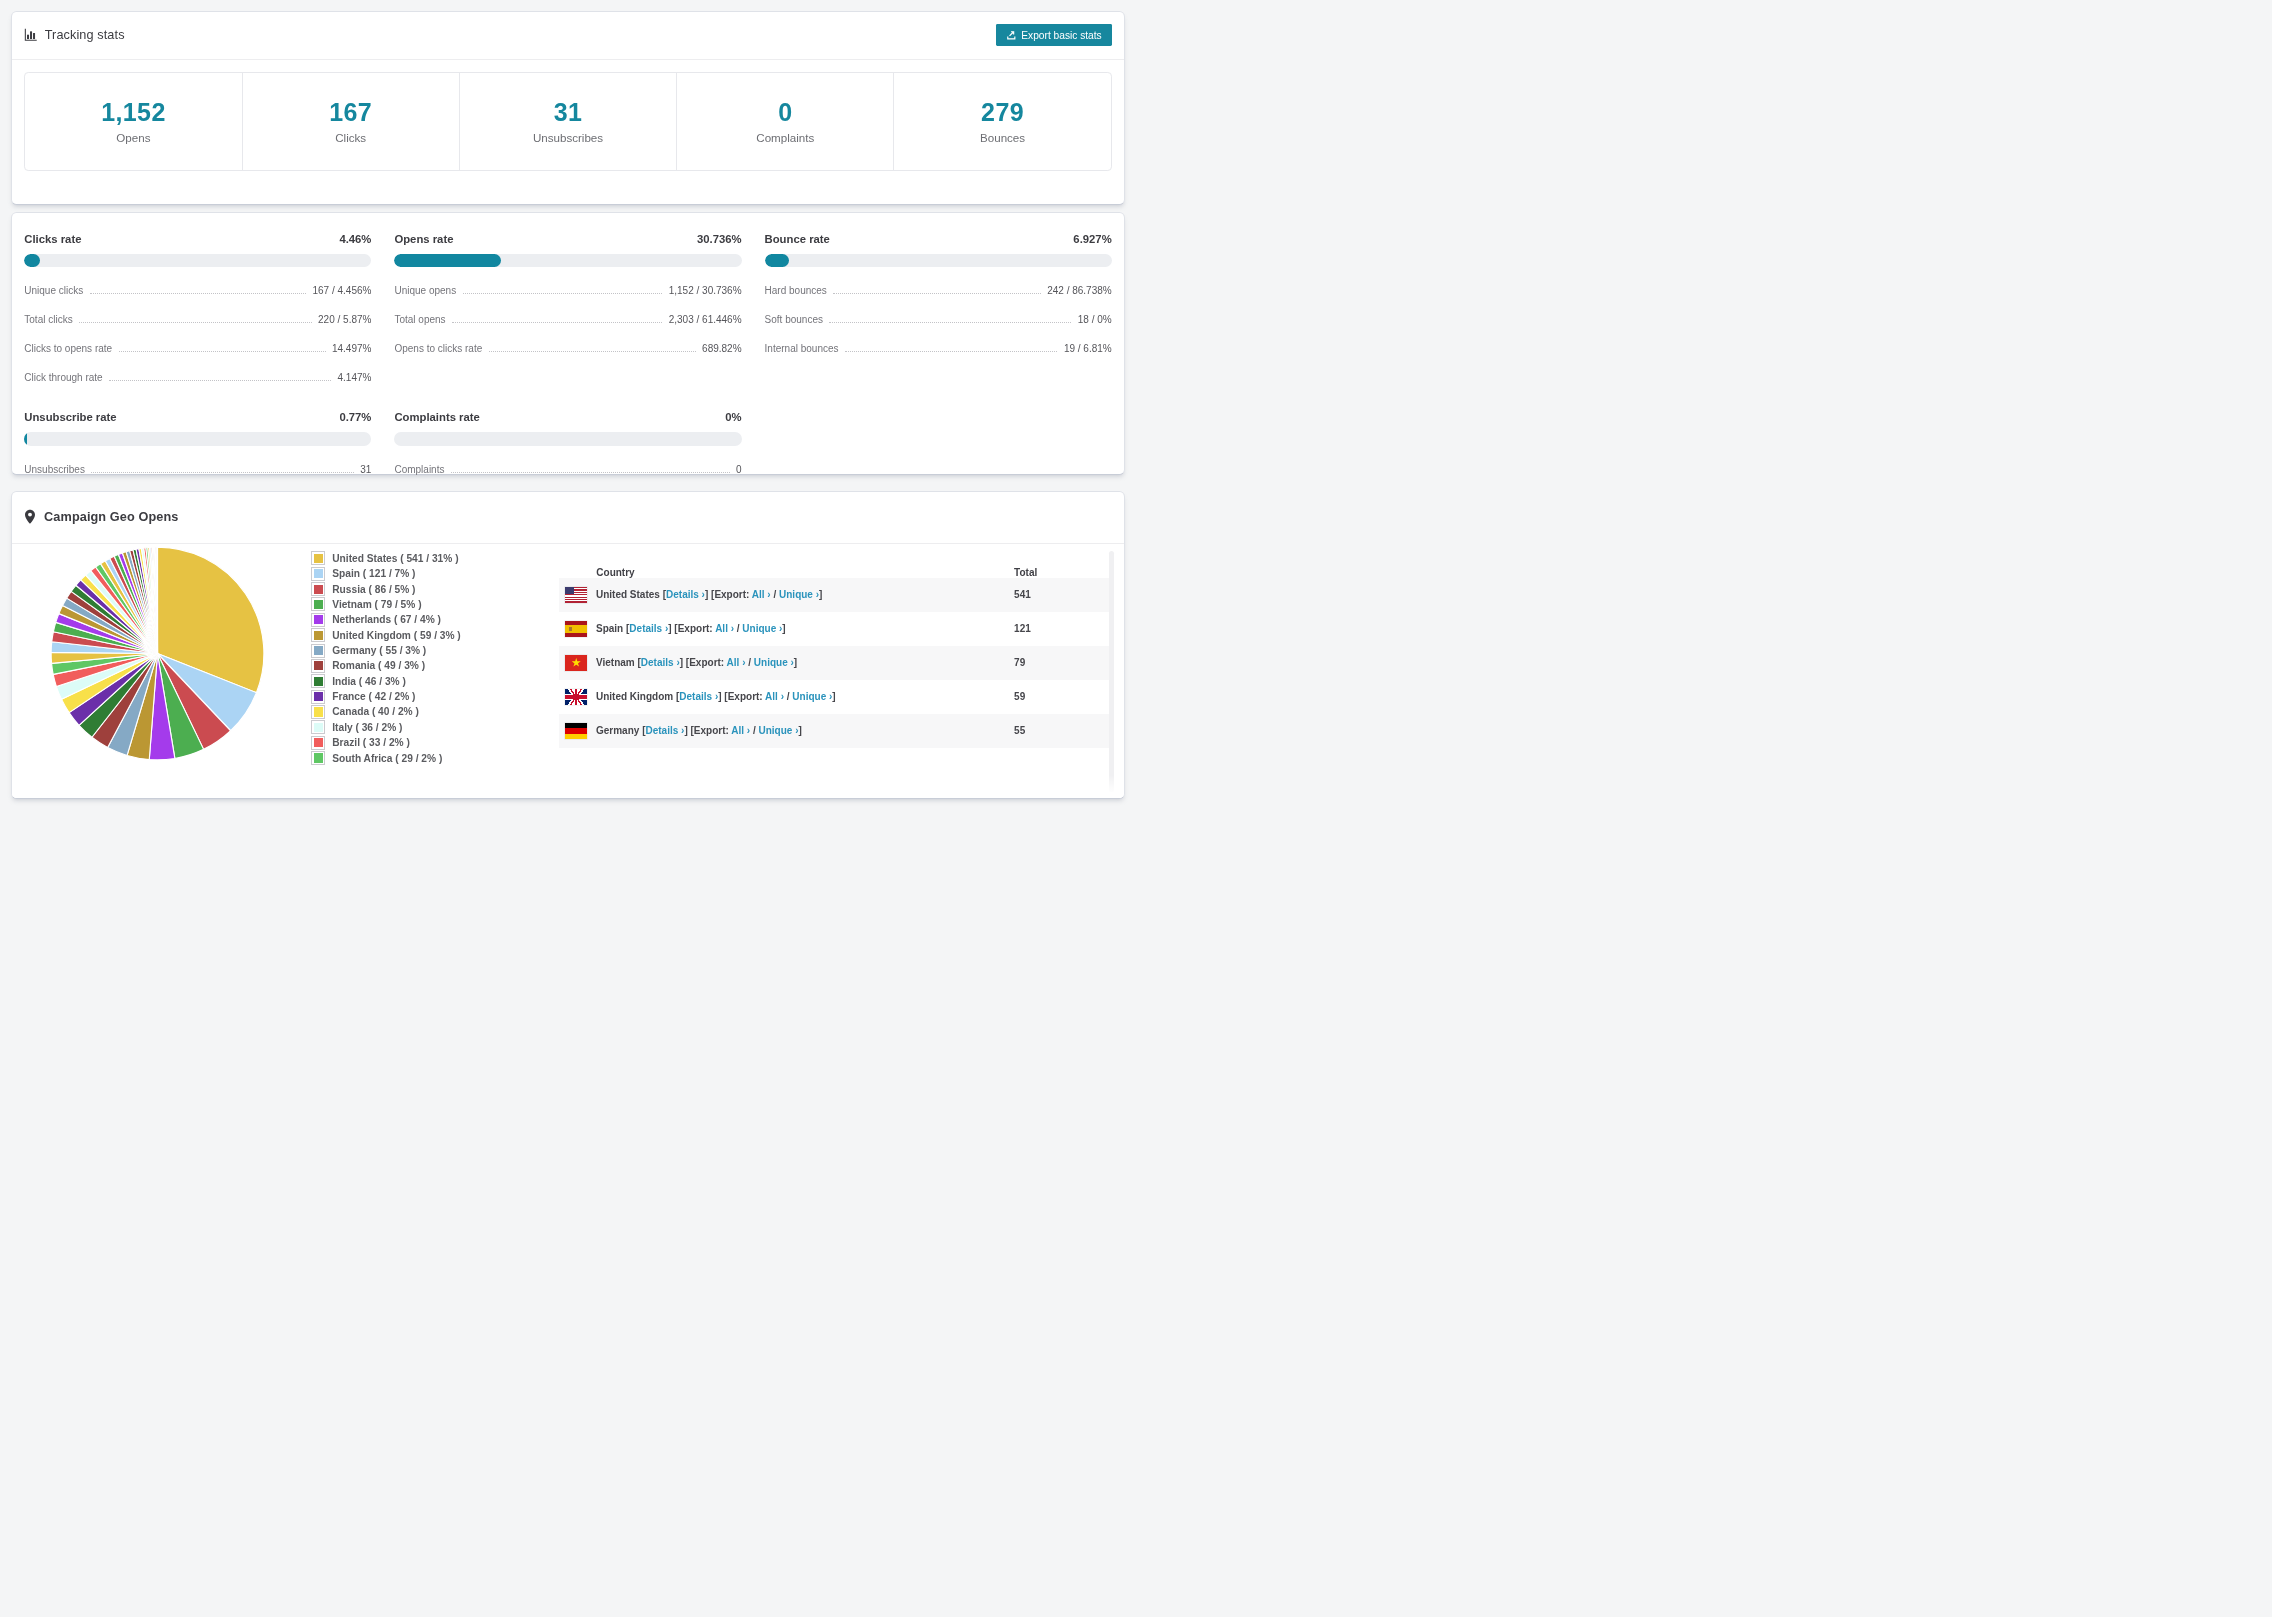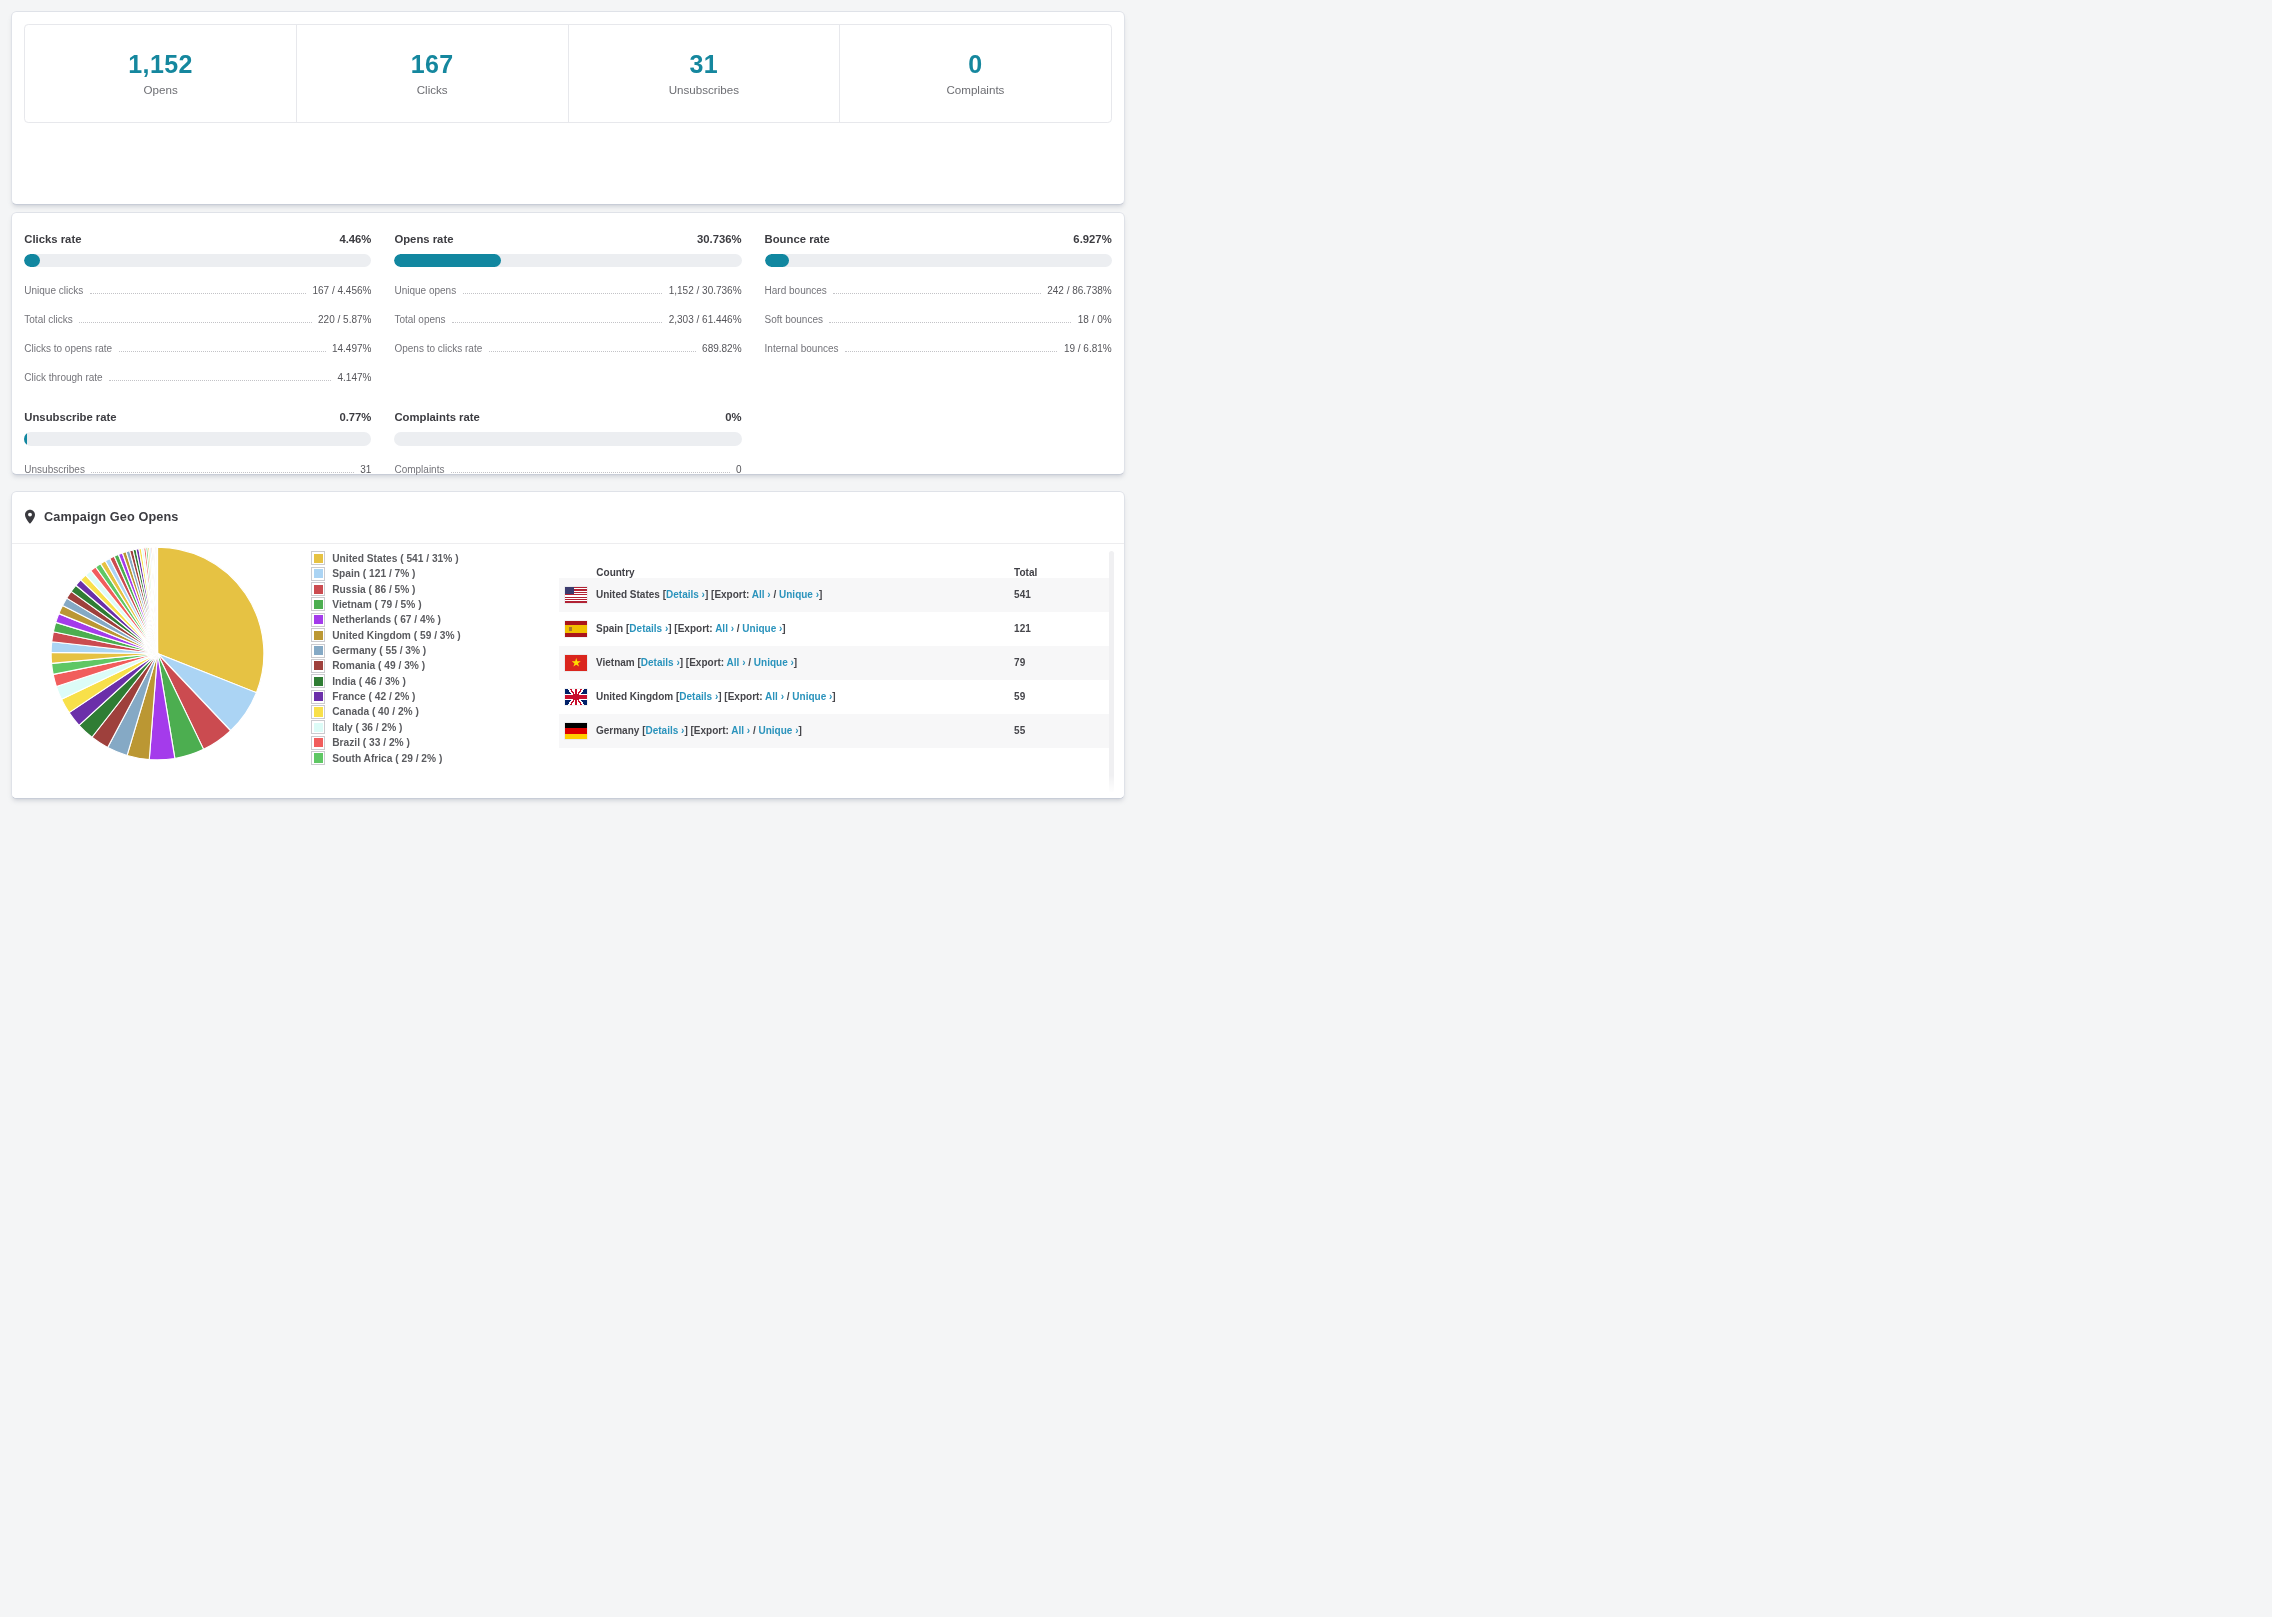--- a/index.html
+++ b/index.html
@@ -111,36 +111,63 @@
   }
   .table-scrollbar{
     position:absolute;top:59px;bottom:5.6px;right:10px;width:5px;
     background:#f0f0f2;border-radius:2.8px;
   }
 </style>
 </head>
 <body>
 
 <div class="card" id="tracking-card">
+  <div class="card-header">
+    <div class="header-left">
+      <span>
+        <svg class="icon-svg" width="13.4" height="13.4" viewBox="0 0 20 20">
+          <path d="M2 1v17.2h17" stroke="#3c3c41" stroke-width="1.6" fill="none"></path>
+          <rect x="4.5" y="10" width="3" height="6.5" fill="#3c3c41"></rect>
+          <rect x="9" y="5" width="3" height="11.5" fill="#3c3c41"></rect>
+          <rect x="13.5" y="7.5" width="3" height="9" fill="#3c3c41"></rect>
+        </svg>
+      </span>
+      <span class="card-title">Tracking stats</span>
+    </div>
+    <button class="btn-teal">
+      <span>
+        <svg class="icon-svg" width="10.6" height="10.6" viewBox="0 0 18 18">
+          <path d="M3 11v4h12v-4" stroke="#fff" stroke-width="2" fill="none"></path>
+          <path d="M6 10l6.5-6.5" stroke="#fff" stroke-width="2.2" fill="none"></path>
+          <path d="M8.5 3h4.5v4.5" fill="none" stroke="#fff" stroke-width="2"></path>
+        </svg>
+      </span>
+      <span>Export basic stats</span>
+    </button>
+  </div>
   <div class="stats-box">
       <div class="stat-cell">
         <div class="stat-value">1,152</div>
         <div class="stat-label">Opens</div>
       </div>
       <div class="stat-cell">
         <div class="stat-value">167</div>
         <div class="stat-label">Clicks</div>
       </div>
       <div class="stat-cell">
         <div class="stat-value">31</div>
         <div class="stat-label">Unsubscribes</div>
       </div>
       <div class="stat-cell">
         <div class="stat-value">0</div>
         <div class="stat-label">Complaints</div>
+      </div>
+      <div class="stat-cell">
+        <div class="stat-value">279</div>
+        <div class="stat-label">Bounces</div>
       </div>
     </div>
 </div>
 
 <div class="card" id="rates-card">
   <div class="rates-grid">
       <div class="rate-block">
         <div class="rate-head">
           <span class="rate-title">Clicks rate</span>
           <span class="rate-value">4.46%</span>

